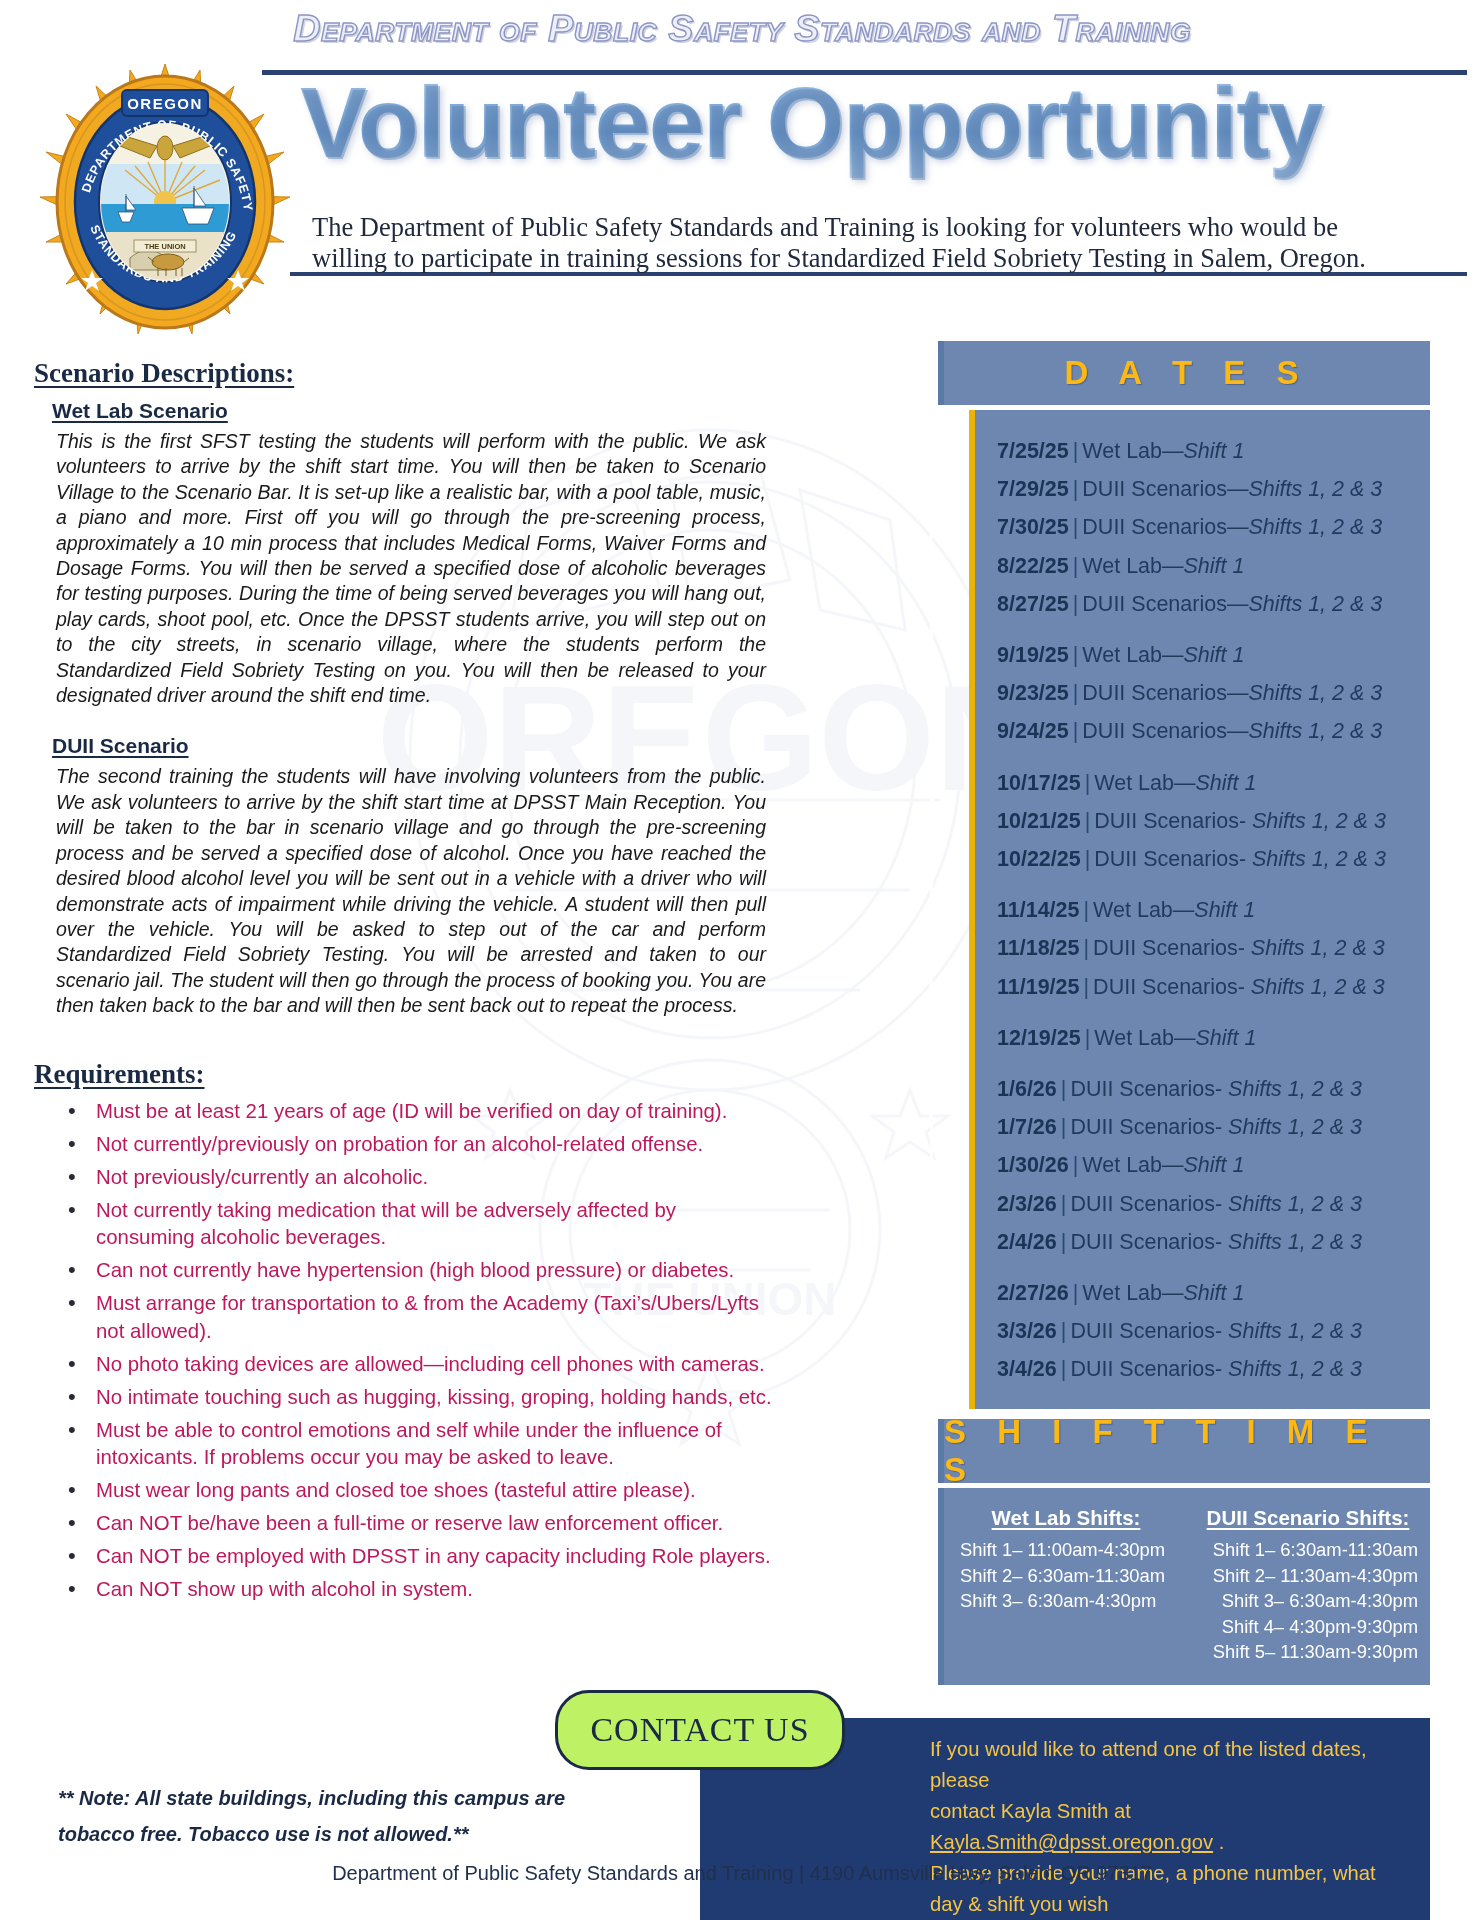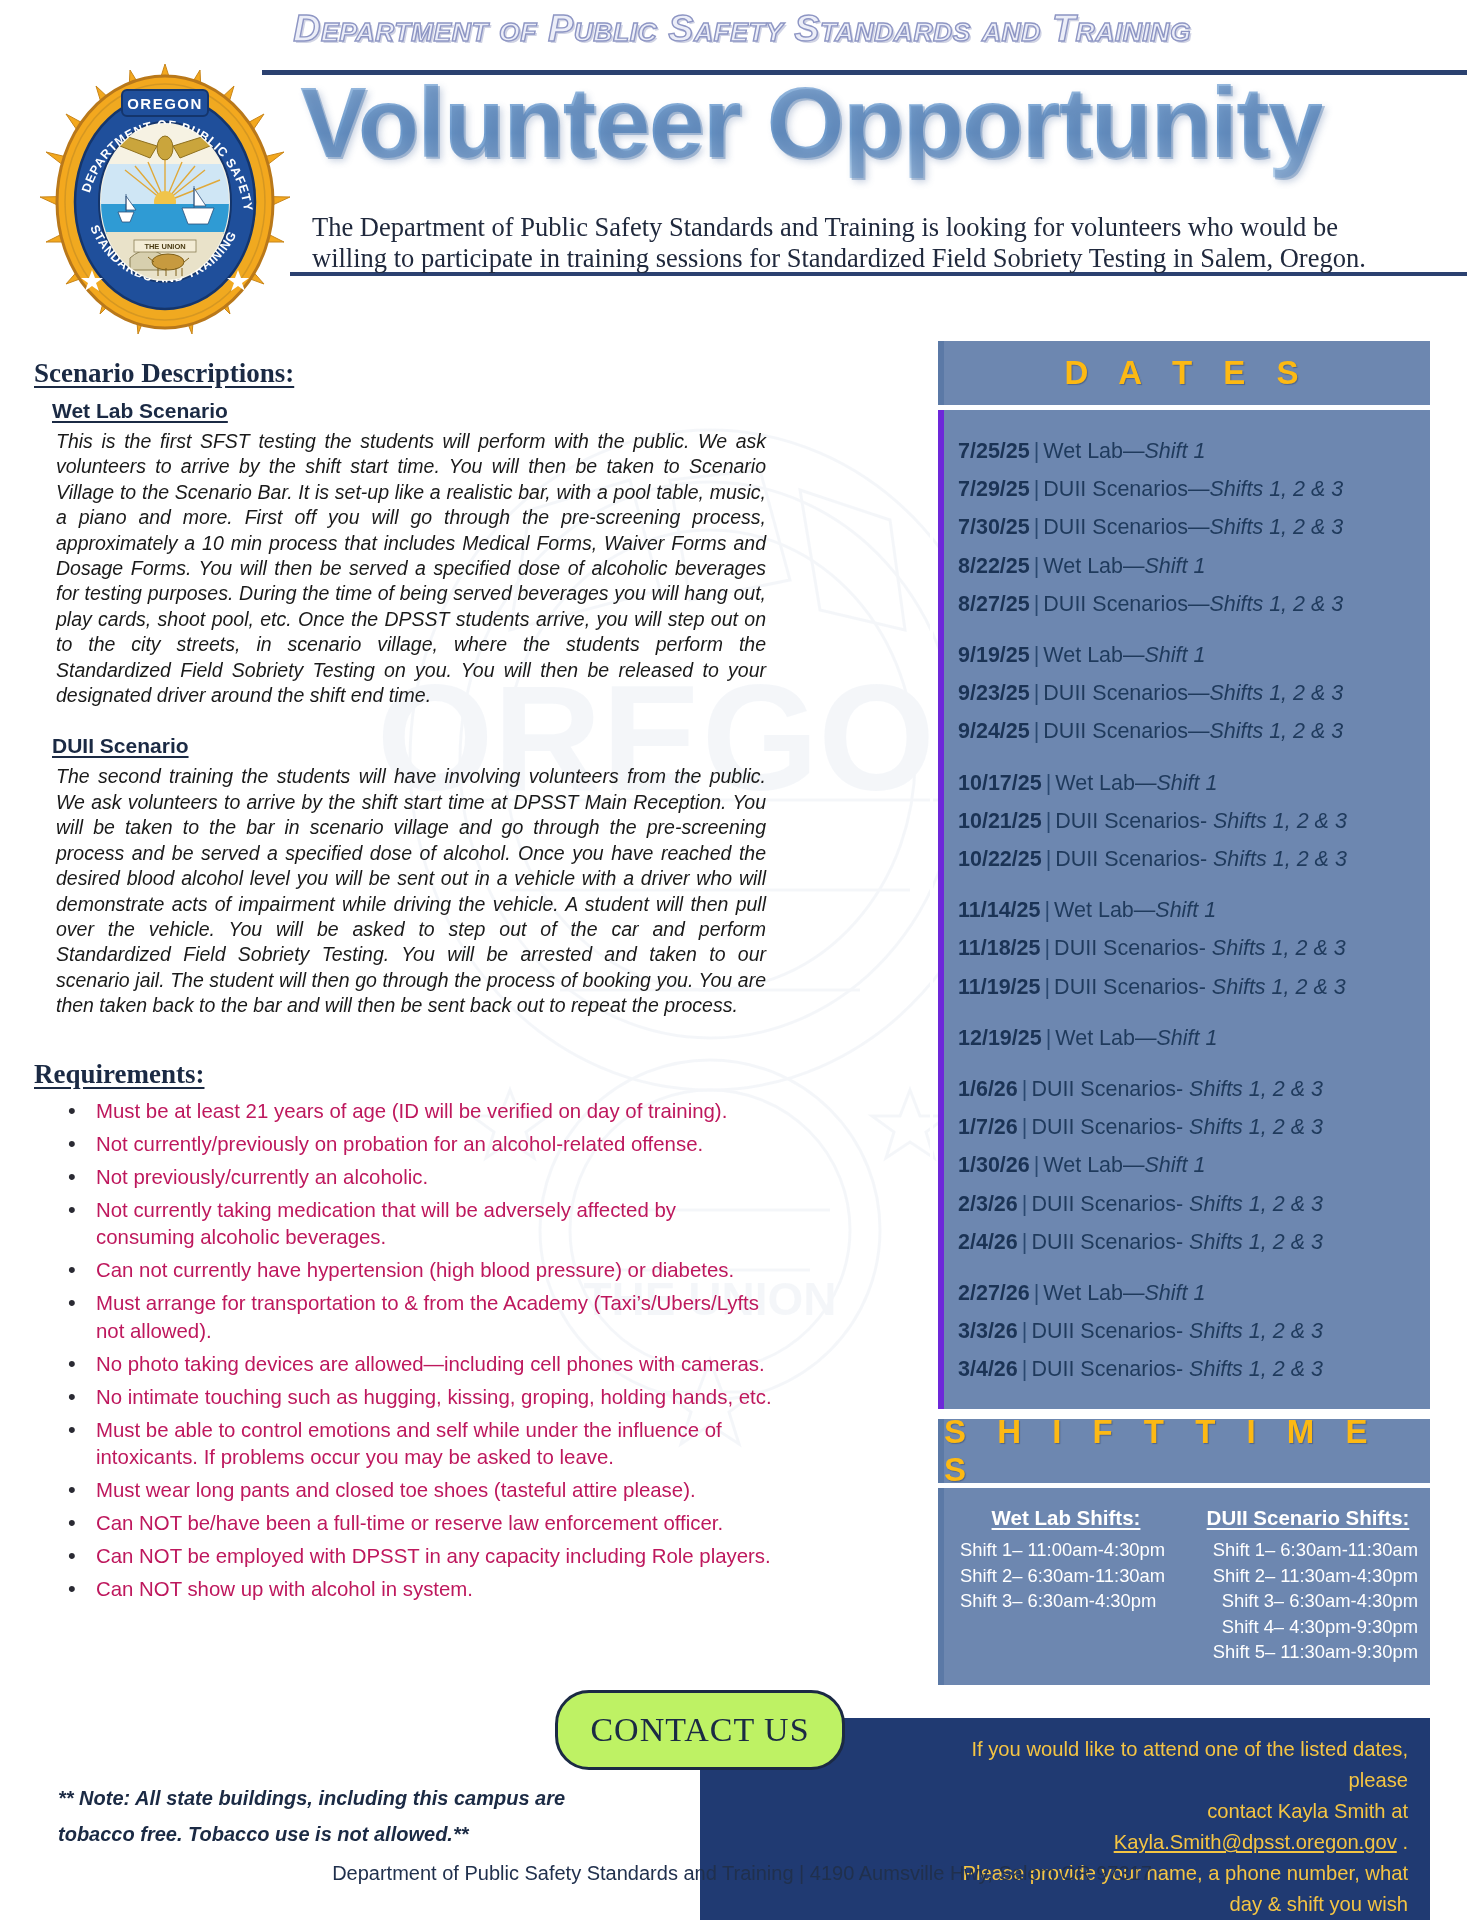--- a/index.html
+++ b/index.html
@@ -232,22 +232,23 @@
     color: #fdb913;
     letter-spacing: 11px;
     text-shadow: 1px 1px 1px rgba(40,60,100,0.45);
   }
   .panel-divider {
     height: 5px;
     background: #ffffff;
   }
   .dates-body {
     background: #6d87b0;
-    border-left: 6px solid #6d28d9;
-    padding: 22px 0 20px 0;
+    border-left: 6px solid #eab308;
+    padding: 22px 0 20px 8px;
+    margin-left: 31px;
   }
   .date-row {
     font-family: "Liberation Sans", sans-serif;
     font-size: 21.5px;
     line-height: 38.2px;
     color: #1c3152;
     padding-left: 14px;
     white-space: nowrap;
   }
   .date-row .d {
@@ -304,21 +305,20 @@
     min-height: 130px;
     background: #203a72;
     z-index: 5;
     padding: 16px 22px 16px 230px;
   }
   .contact-block p {
     font-family: "Liberation Sans", sans-serif;
     font-size: 20.2px;
     line-height: 31px;
     color: #f5c543;
-    text-align: right;
   }
   .contact-block a.email {
     color: #f5c543;
     text-decoration: underline;
   }
 
   .contact-pill {
     position: absolute;
     left: 555px; top: 1690px;
     width: 290px;

